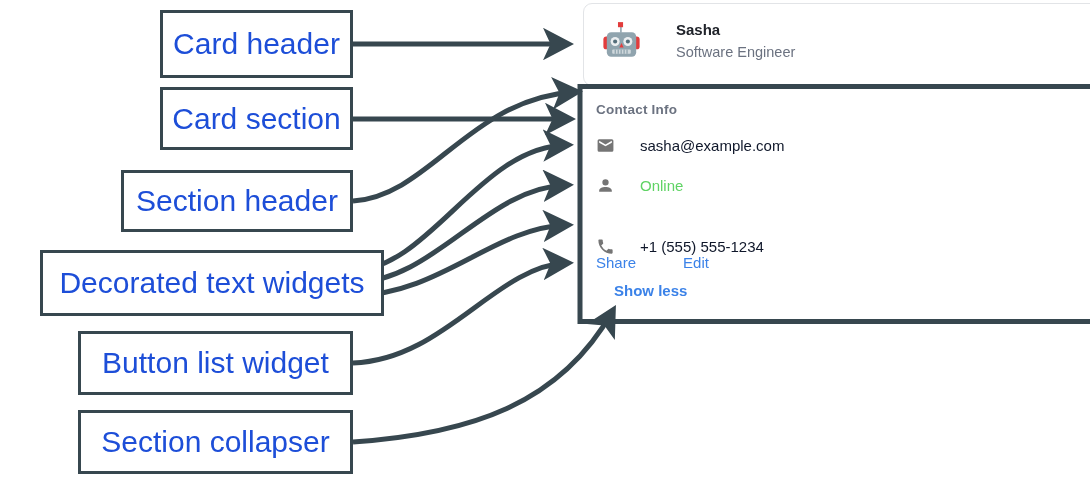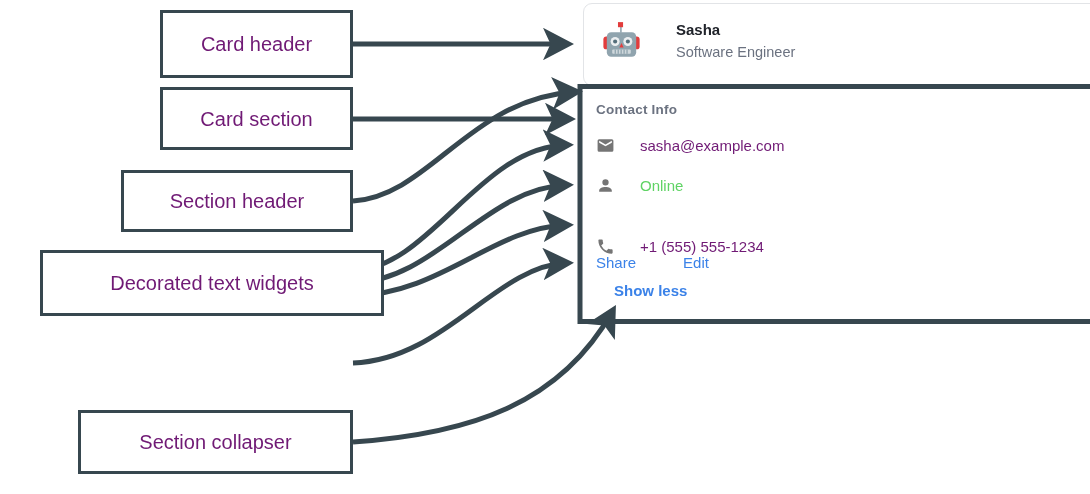--- a/index.html
+++ b/index.html
@@ -12,22 +12,22 @@
   }
   #stage{position:absolute;left:0;top:0;width:1090px;height:494px;}
 
   
   .annbox{
     position:absolute;
     box-sizing:border-box;
     background:#ffffff;
     border:3px solid #37474f;
     display:flex;align-items:center;justify-content:center;
-    color:#701a75;
-    font-size:20px;
+    color:#1d4ed8;
+    font-size:30px;
     line-height:1;
     letter-spacing:0px;
     white-space:nowrap;
     z-index:40;
   }
 
   
   #card{
     position:absolute;
     left:583px;top:3px;width:520px;height:83px;
@@ -54,21 +54,21 @@
   }
   .sec-head{
     position:absolute;left:18px;top:18px;
     font-size:13.5px;font-weight:bold;color:#6b7280;letter-spacing:.2px;
   }
   .row{
     position:absolute;left:18px;
     display:flex;align-items:center;height:22px;
   }
   .row .ic{width:22px;flex:0 0 22px;display:flex;align-items:center;justify-content:flex-start;}
-  .row .tx{margin-left:22px;font-size:15px;color:#701a75;white-space:nowrap;}
+  .row .tx{margin-left:22px;font-size:15px;color:#0f172a;white-space:nowrap;}
   .row .tx.green{color:#5fd364;}
   #row1{top:50px;}
   #row2{top:90px;}
   #row3{top:130px;margin-top:21px;}
 
   #btnrow{position:absolute;left:18px;top:170px;display:flex;align-items:center;}
   .lbtn{font-size:15px;color:#3b82e8;cursor:pointer;}
   #btnrow .lbtn:first-child{margin-right:47px;}
   #collapser{position:absolute;left:36px;top:198px;}
   #collapser .lbtn{font-weight:bold;}
@@ -173,20 +173,23 @@
   </div>
 
   <div class="annbox" style="left:121px;top:170px;width:232px;height:62px;">
     <span>Section header</span>
   </div>
 
   <div class="annbox" style="left:9px;top:250px;width:344px;height:66px;margin-left:31px;">
     <span>Decorated text widgets</span>
   </div>
 
+  <div class="annbox" style="left:78px;top:331px;width:275px;height:64px;">
+    <span>Button list widget</span>
+  </div>
 
   <div class="annbox" style="left:78px;top:410px;width:275px;height:64px;">
     <span>Section collapser</span>
   </div>
 
   <svg id="arrows" viewBox="0 0 1090 494">
     <defs>
       <marker id="ah" markerWidth="6.5" markerHeight="6.5" refX="4.6" refY="3.25" orient="auto" markerUnits="strokeWidth">
         <path d="M0,0 L6.2,3.25 L0,6.5 L1.5,3.25 z" fill="#37474f"></path>
       </marker>

